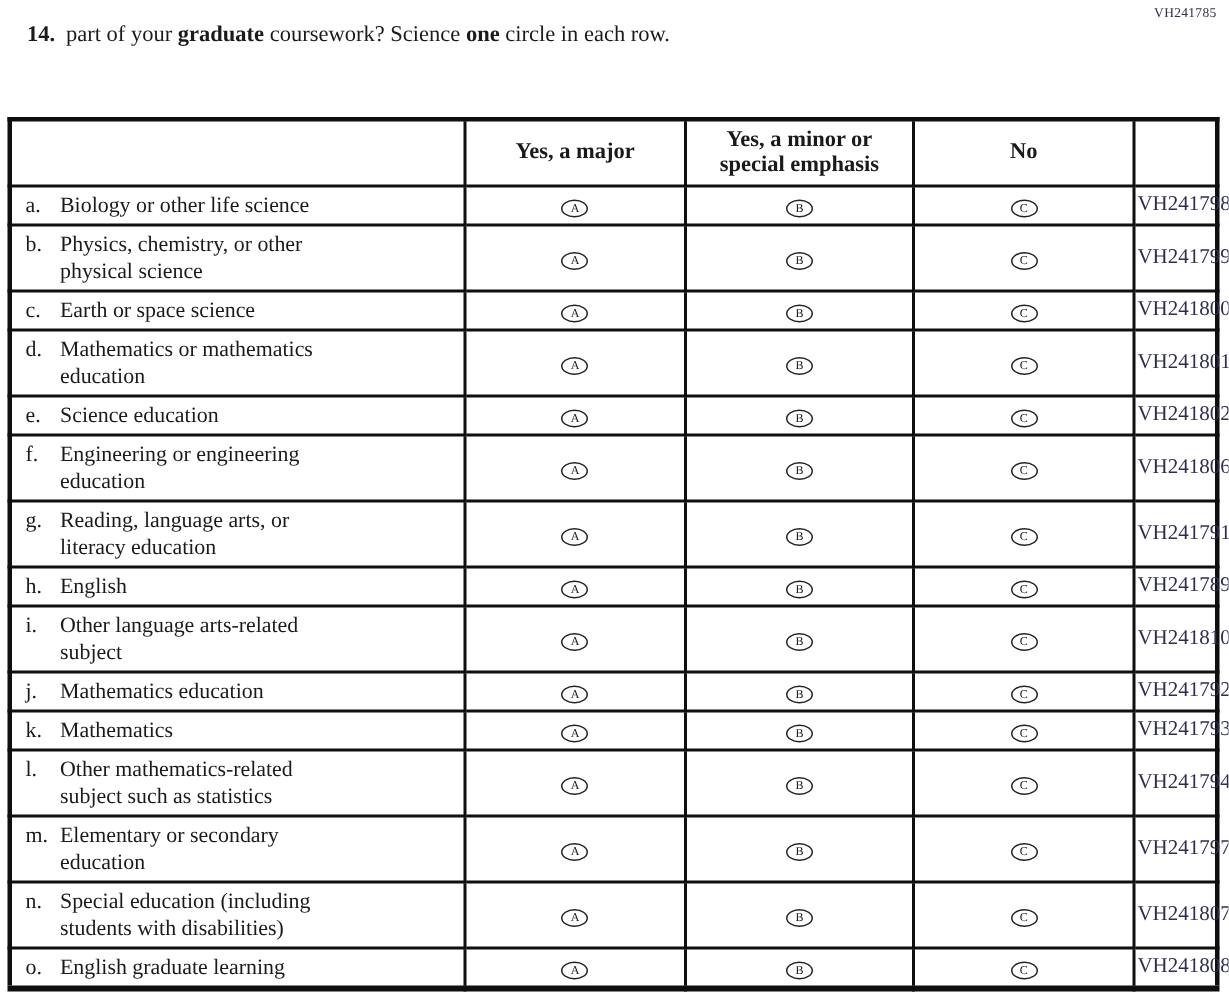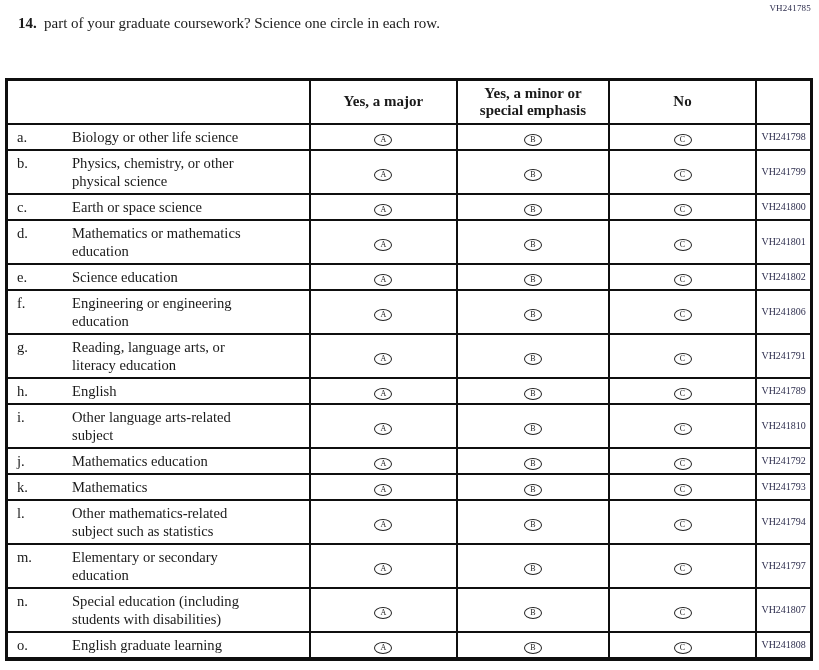--- a/index.html
+++ b/index.html
@@ -14,21 +14,21 @@
   .form-code-top {
     position: absolute; top: 3px; right: 8px;
     font-size: 9px; color: #2e2e4e; letter-spacing: 0.2px;
   }
   .question {
     position: absolute; top: 13px; left: 18px; right: 20px;
     display: flex;
     font-size: 15px; line-height: 21px;
   }
   .q-num { font-weight: bold; width: 26px; flex-shrink: 0; }
-  .q-text b { font-weight: normal; }
+  .q-text b { font-weight: bold; }
   table.grid {
     position: absolute; top: 78px; left: 5px;
     width: 808px;
     border-collapse: collapse;
     table-layout: fixed;
   }
   table.grid, table.grid th, table.grid td {
     border: 2px solid #0f0f0f;
   }
   table.grid { border-width: 3px; border-bottom-width: 4px; }
@@ -36,34 +36,34 @@
     border-bottom: 6px double #0f0f0f;
     font-size: 15px; font-weight: bold;
     height: 44px; vertical-align: middle; text-align: center;
     line-height: 17px;
     white-space: pre-line;
   }
   td { vertical-align: middle; }
   td.subject-cell { padding: 3px 4px 3px 9px; }
   .subject { display: flex; font-size: 14.6px; line-height: 18px; }
   .subject .lbl { width: 23px; flex-shrink: 0; }
-  .subject .txt { white-space: pre-line; margin-left: 32px; }
+  .subject .txt { white-space: pre-line; }
   td.bubble-cell { text-align: center; }
   .bubble {
     display: inline-flex; align-items: center; justify-content: center;
     width: 18px; height: 12px;
     border: 1.4px solid #222; border-radius: 50%;
     background: #fff; cursor: pointer;
   }
   .bubble .bl {
     font-size: 8px; line-height: 8px; color: #222;
     font-family: "Liberation Serif", "DejaVu Serif", serif;
   }
   td.code-cell {
-    font-size: 10px; color: #2e2e4e; text-align: center;
+    font-size: 14px; color: #2e2e4e; text-align: center;
     padding: 0 1px;
   }
 </style>
 </head>
 <body>
 
 <div class="form-code-top">VH241785</div>
 
 <div class="question">
   <div class="q-num">14.</div>

